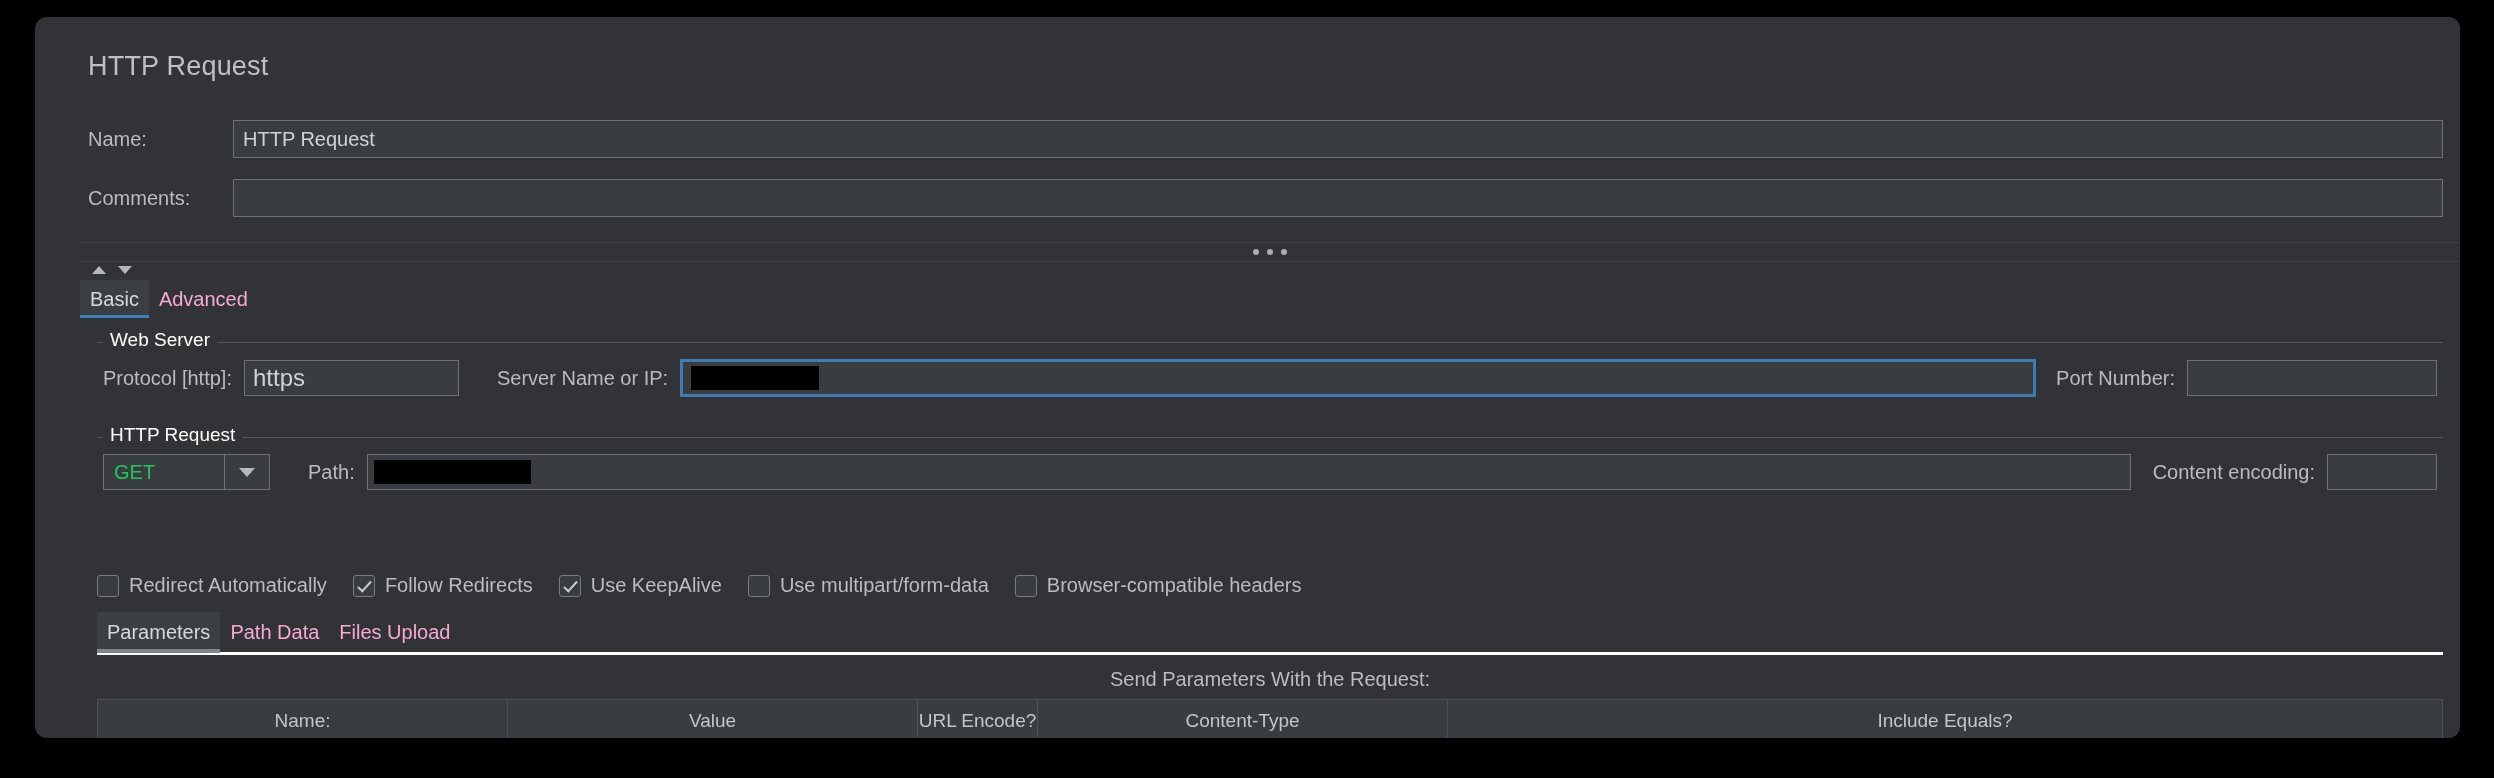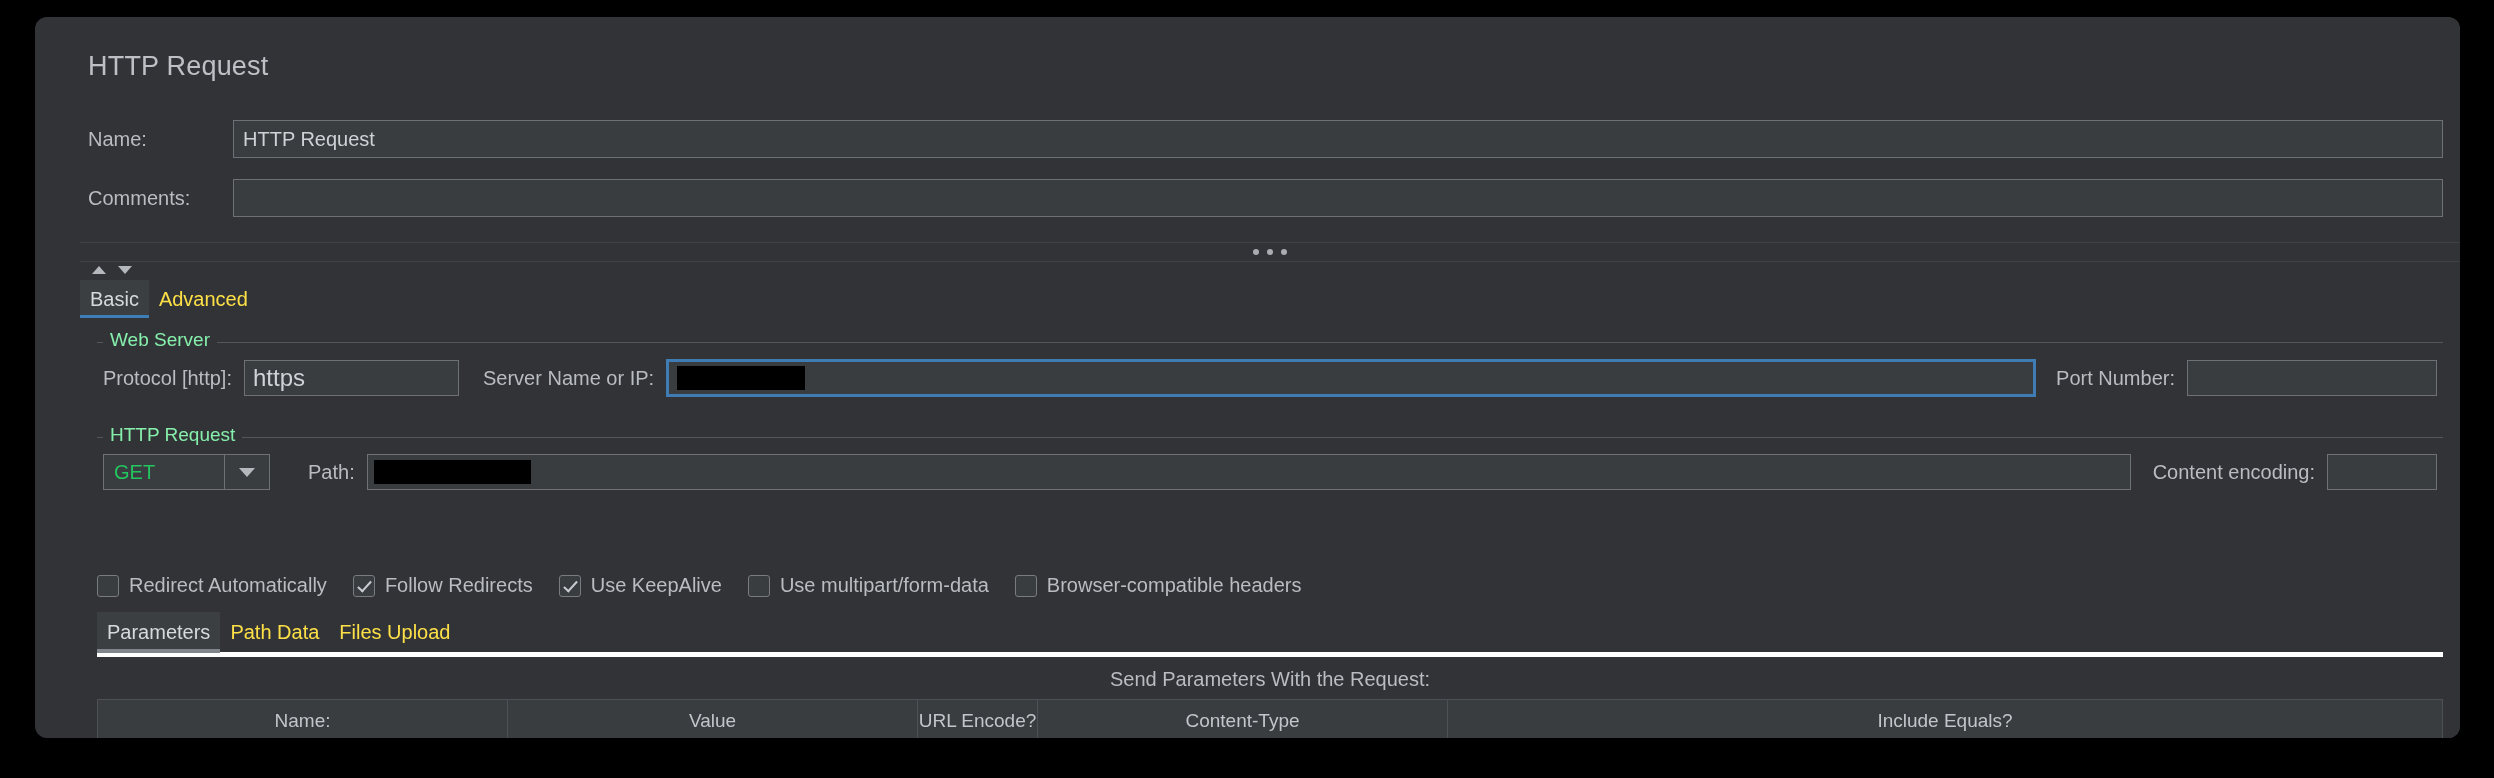--- a/index.html
+++ b/index.html
@@ -136,21 +136,21 @@
     height: 38px;
     display: flex;
     align-items: stretch;
     border-bottom: 1px solid #44474a;
   }
   .tab {
     display: flex;
     align-items: center;
     padding: 0 10px;
     font-size: 20px;
-    color: #fde047;
+    color: #f9a8d4;
     position: relative;
   }
   .tab.selected {
     background: #3c3f42;
     color: #d7dadd;
   }
   .tab.selected .tab-underline {
     position: absolute;
     left: 0; right: 0; bottom: -1px;
     height: 4px;
@@ -175,21 +175,21 @@
     right: 17px;
     border-top: 1px solid #53565a;
   }
   .group-title {
     position: absolute;
     top: -14px;
     left: 6px;
     background: #313336;
     padding: 0 7px;
     font-size: 19px;
-    color: #86efac;
+    color: #ffffff;
   }
   .group.web-server { top: 24px; height: 72px; }
   .group.http-request { top: 119px; height: 130px; }
 
   .group-row {
     position: absolute;
     left: 0px;
     right: 0px;
     top: 16px;
     display: flex;
@@ -291,21 +291,21 @@
 
   
   .sub-tabs {
     position: absolute;
     left: 17px;
     right: 17px;
     top: 294px;
     height: 40px;
     display: flex;
     align-items: stretch;
-    border-bottom: 5px solid #ffffff;
+    border-bottom: 3px solid #ffffff;
   }
 
   
   .params-caption {
     position: absolute;
     left: 17px;
     right: 17px;
     top: 342px;
     height: 38px;
     text-align: center;
@@ -391,21 +391,21 @@
       </div>
     </div>
 
     <div class="content">
 
       <div class="group web-server">
         <div class="group-title">Web Server</div>
         <div class="group-row">
           <div class="lbl" style="margin-left:6px;">Protocol [http]:</div>
           <div class="field" style="width:215px; margin-left:12px;">https</div>
-          <div class="lbl" style="margin-left:24px;text-align:right;">Server Name or IP:</div>
+          <div class="lbl" style="margin-left:38px;text-align:right;">Server Name or IP:</div>
           <div class="field focused" style="flex:1 1 auto; margin-left:12px; height:38px;">
             <span class="redacted" style="width:128px;"></span>
           </div>
           <div class="lbl" style="margin-left:20px;">Port Number:</div>
           <div class="field" style="width:250px; margin-left:12px; margin-right:6px;"></div>
         </div>
       </div>
 
       <div class="group http-request">
         <div class="group-title">HTTP Request</div>

